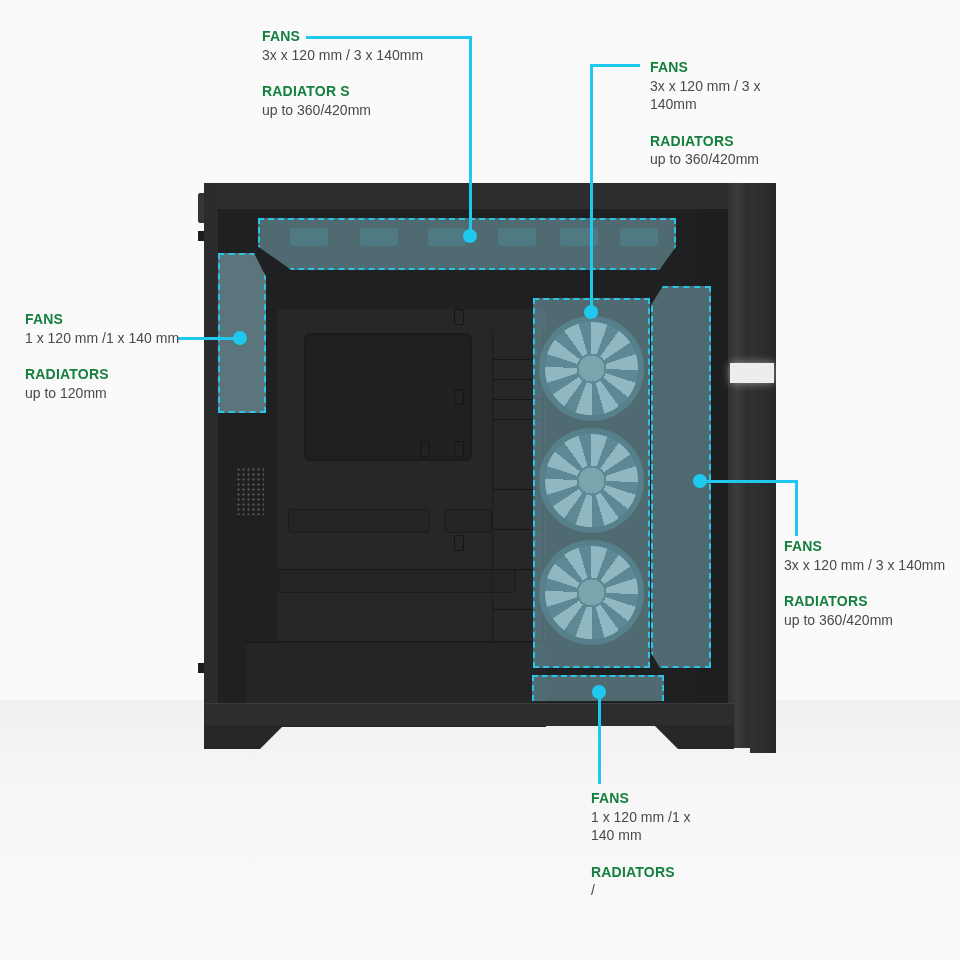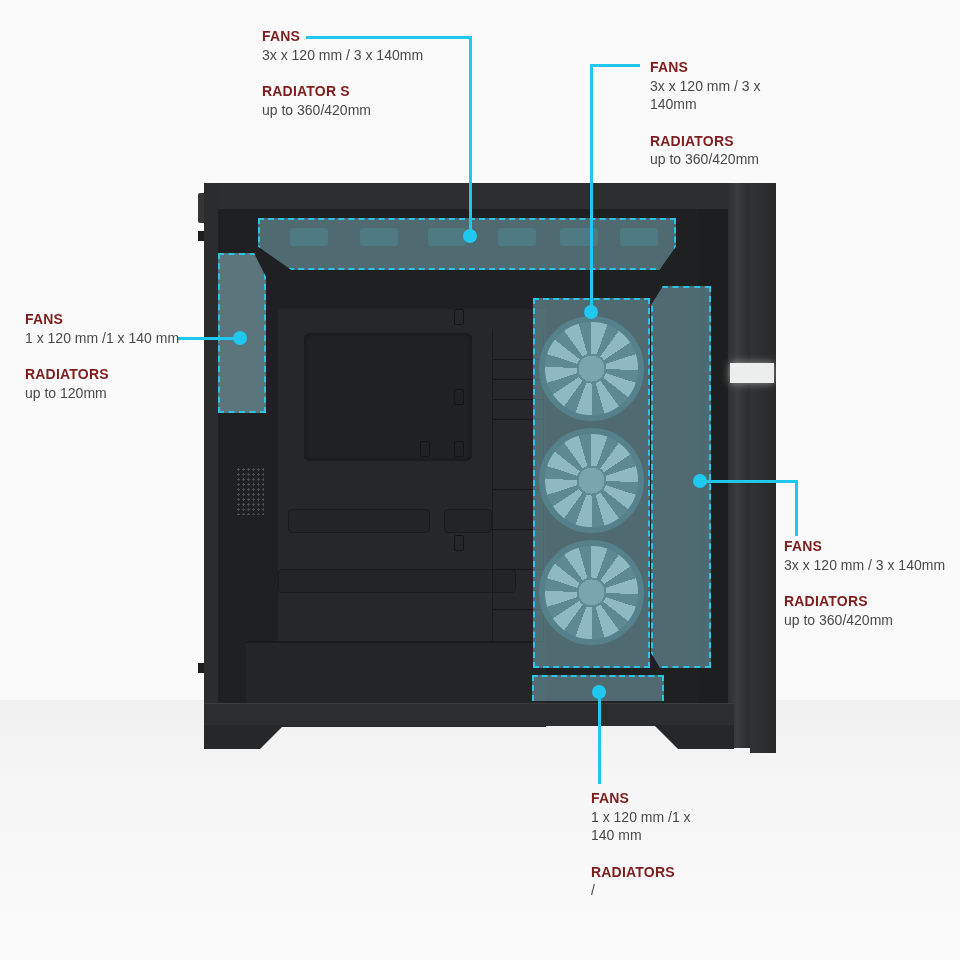--- a/index.html
+++ b/index.html
@@ -7,21 +7,21 @@
     width: 960px; height: 960px; position: relative; overflow: hidden;
     background: #fafafa;
     font-family: "Liberation Sans", "DejaVu Sans", sans-serif;
     color: #2b2b2b;
   }
   .floor {
     position: absolute; left: 0; top: 700px; width: 960px; height: 260px;
     background: linear-gradient(#f0f0f0, #f7f7f7 40%, #fafafa);
   }
   .label { position: absolute; font-size: 14px; line-height: 18.5px; }
-  .label .h { font-weight: bold; color: #7f1d1d; letter-spacing: 0.2px; }
+  .label .h { font-weight: bold; color: #15803d; letter-spacing: 0.2px; }
   .label .v { color: #4a4a4a; }
   .label .gap { height: 18px; }
 
   
   .case { position: absolute; left: 198px; top: 183px; width: 578px; height: 565px; }
   .frame-top { position: absolute; left: 6px; top: 0; width: 570px; height: 26px; background: #2c2e2f; border-bottom: 1px solid #1c1d1e; }
   .frame-left { position: absolute; left: 6px; top: 0; width: 14px; height: 520px; background: #2a2c2d; }
   .bracket-l { position: absolute; left: 0; top: 10px; width: 8px; height: 30px; background: #333536; border-radius: 2px 0 0 2px; }
   .knob { position: absolute; left: 0; width: 6px; height: 10px; background: #1d1e1f; }
   .interior { position: absolute; left: 20px; top: 26px; width: 480px; height: 494px; background: #1e2021; }

